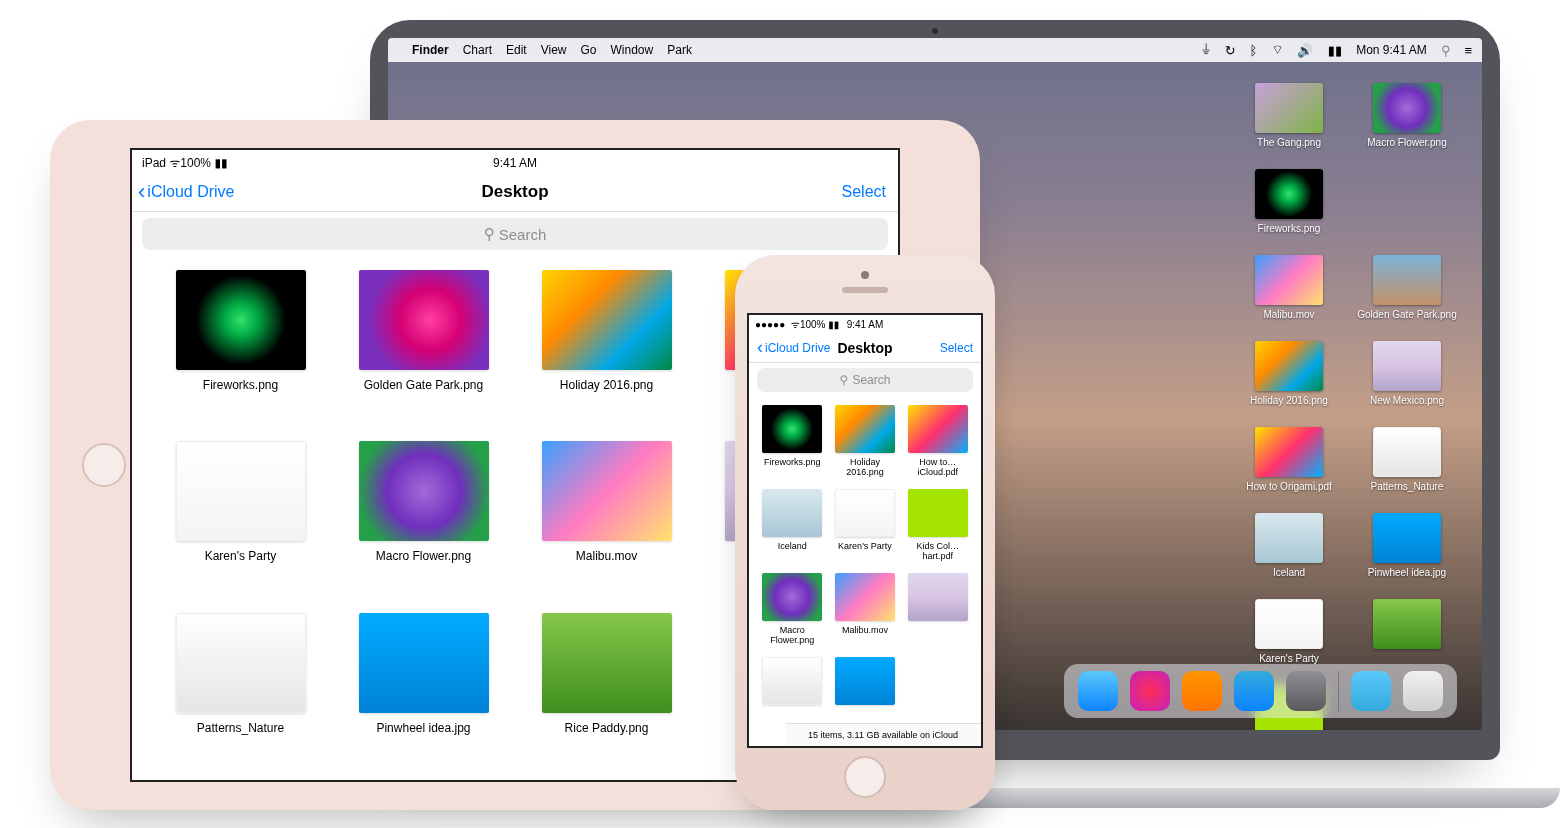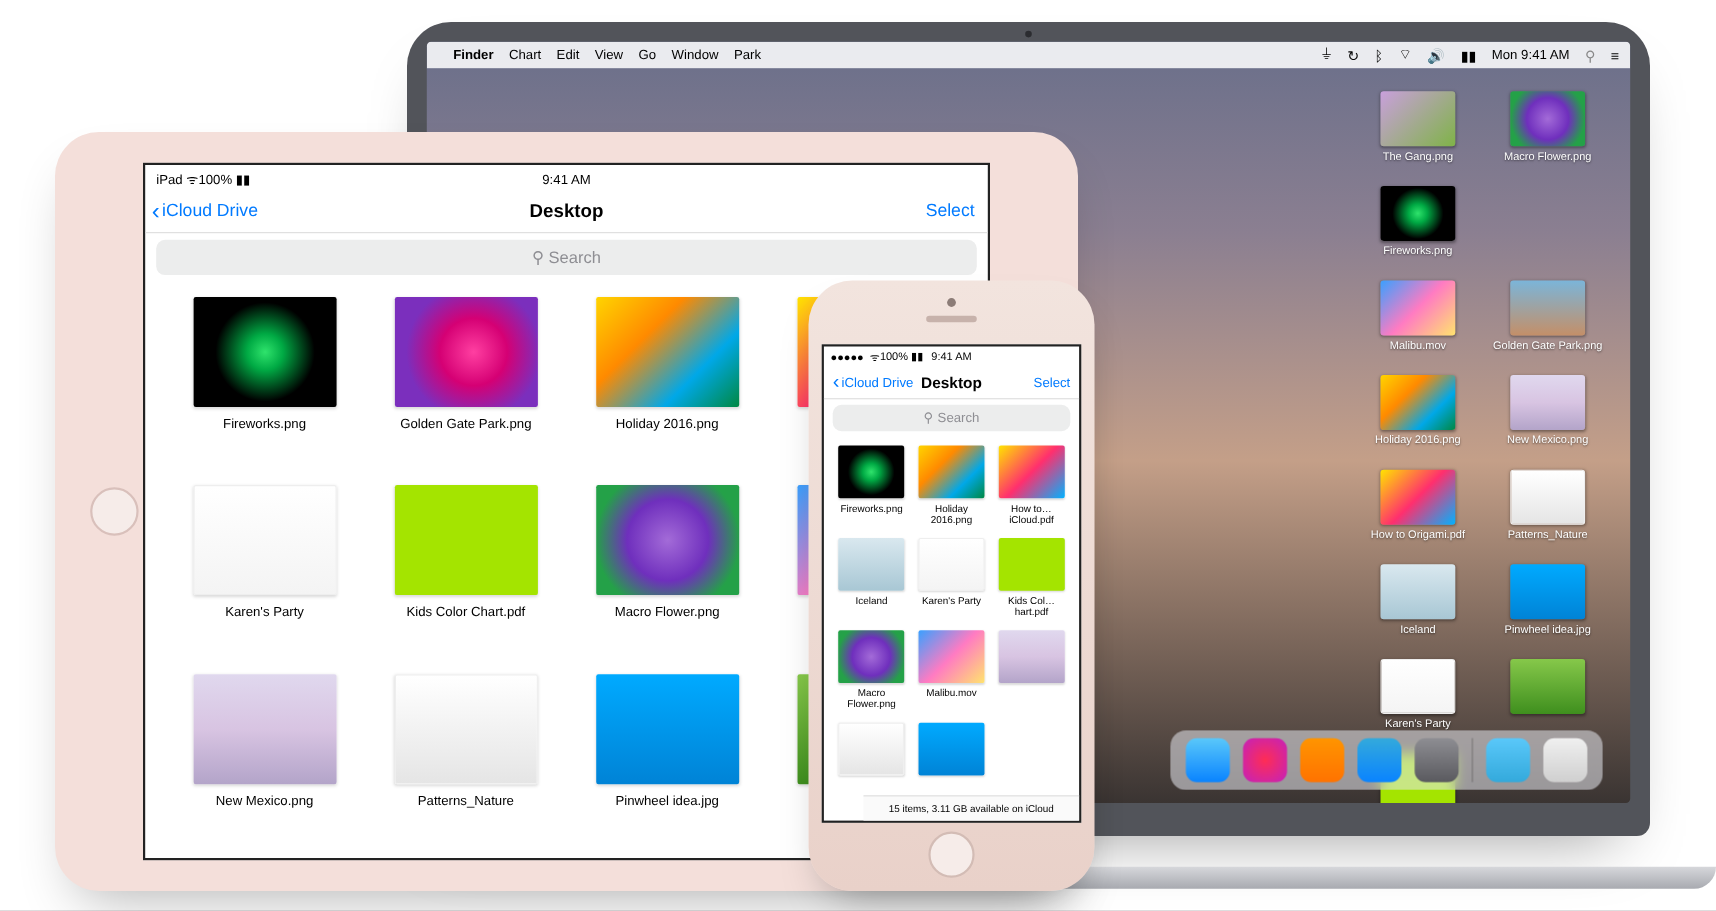--- a/index.html
+++ b/index.html
@@ -358,24 +358,20 @@
         </div>
         <div class="grid-item">
           <div class="g-thumb sw-origami"></div>
           <div>How to Origami.pdf</div>
         </div>
         <div class="grid-item">
           <div class="g-thumb sw-party"></div>
           <div>Karen's Party</div>
         </div>
         <div class="grid-item">
-          <div class="g-thumb sw-kids"></div>
-          <div>Kids Color Chart.pdf</div>
-        </div>
-        <div class="grid-item">
           <div class="g-thumb sw-macro"></div>
           <div>Macro Flower.png</div>
         </div>
         <div class="grid-item">
           <div class="g-thumb sw-malibu"></div>
           <div>Malibu.mov</div>
         </div>
         <div class="grid-item">
           <div class="g-thumb sw-newmexico"></div>
           <div>New Mexico.png</div>

